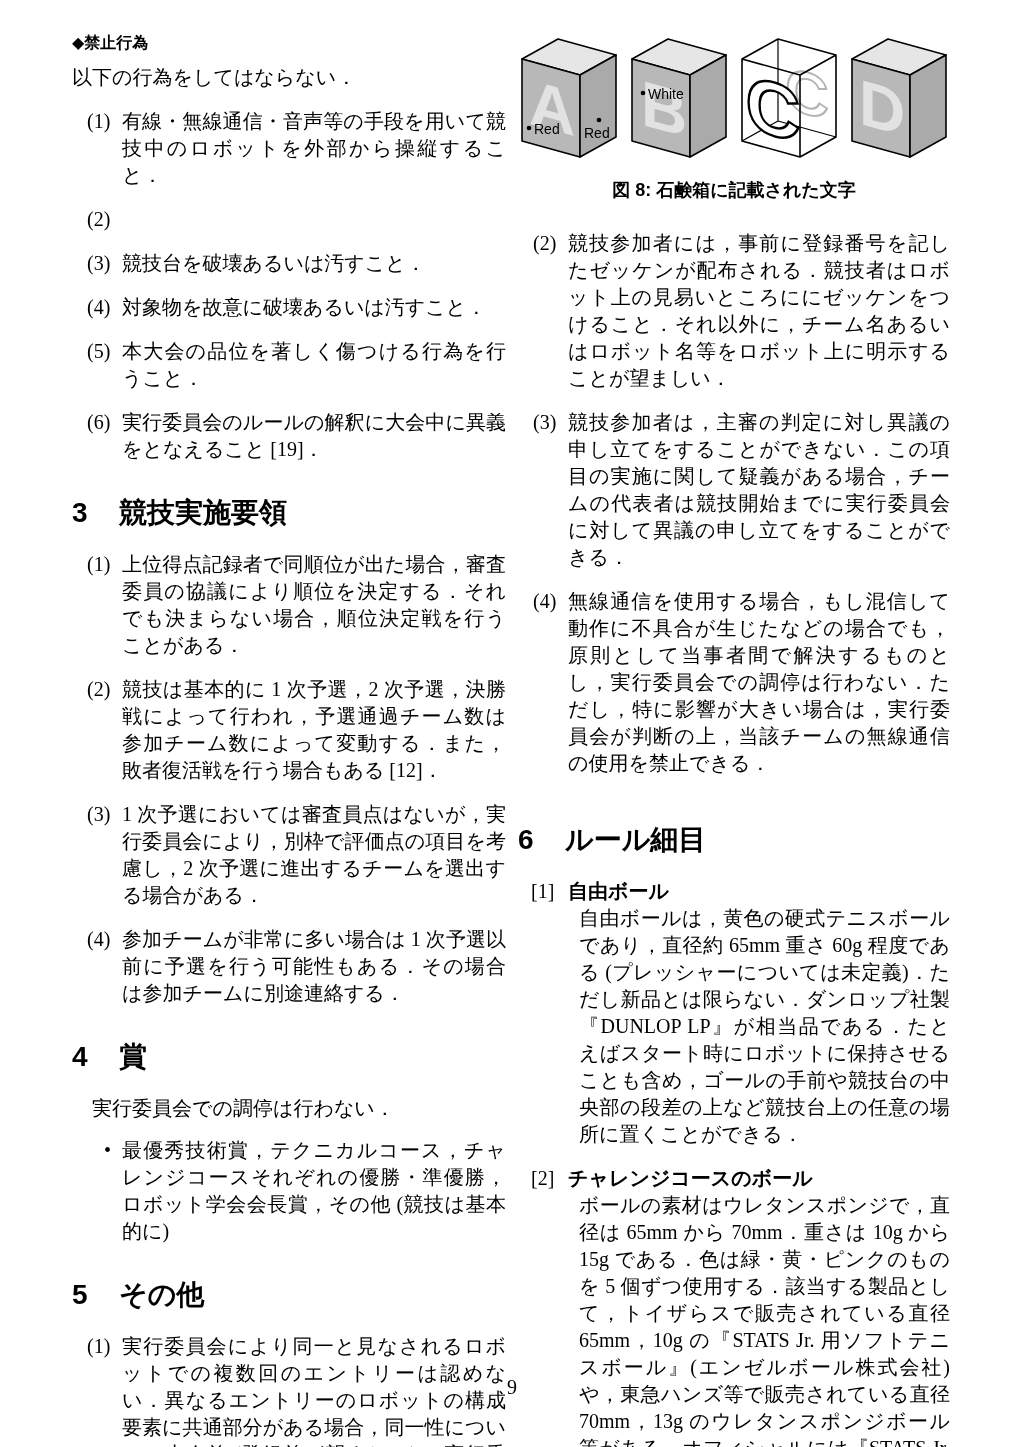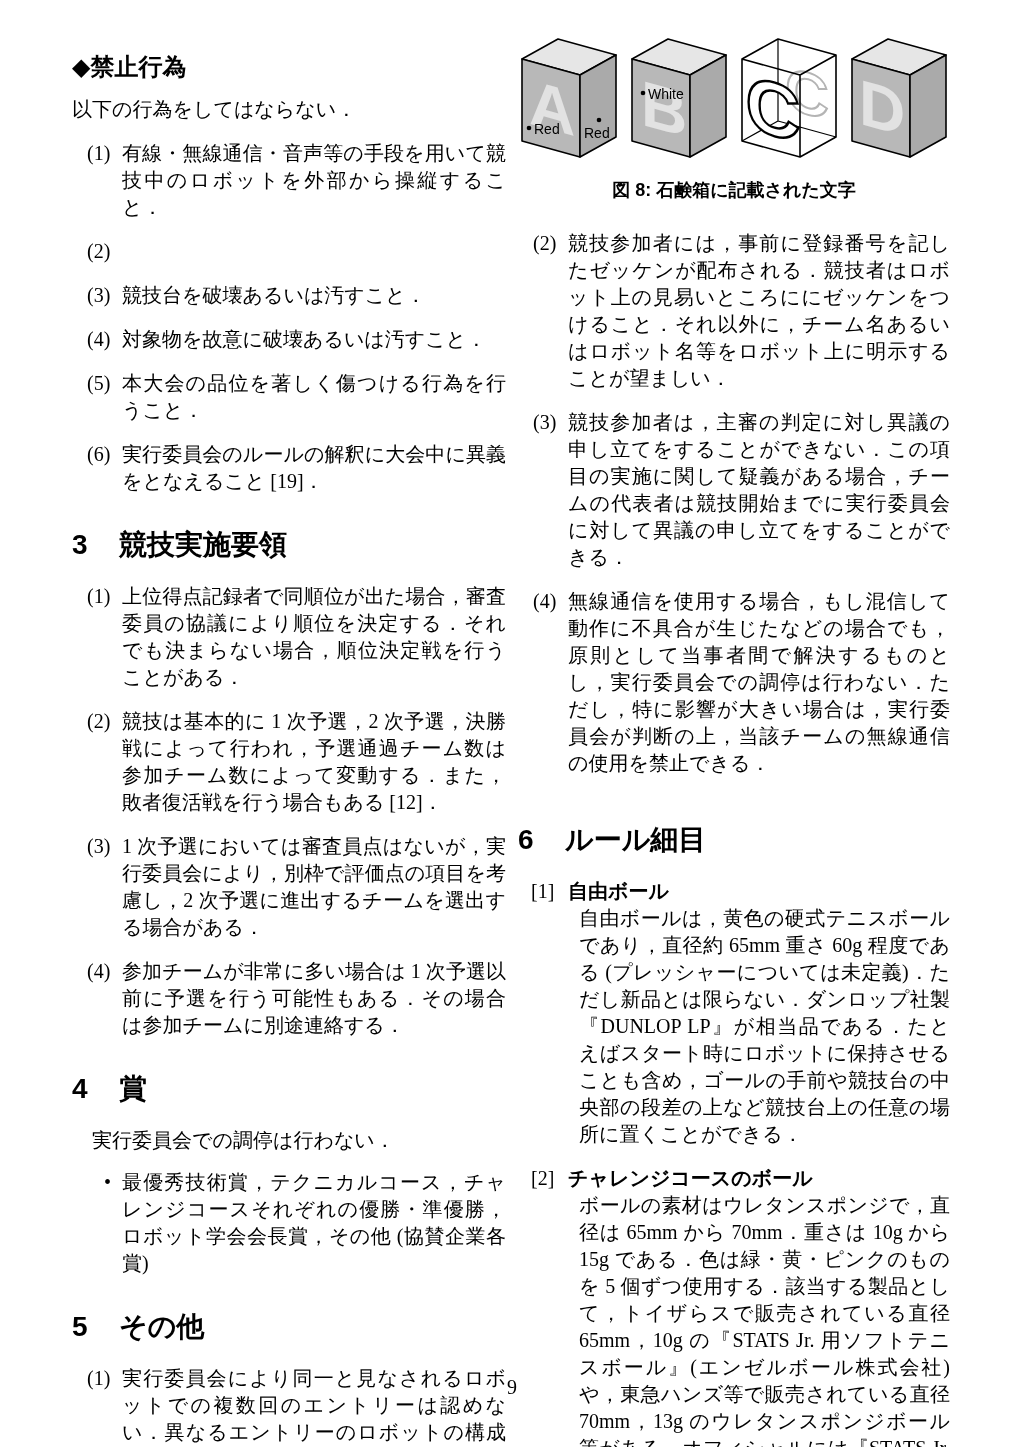--- a/index.html
+++ b/index.html
@@ -7,22 +7,22 @@
     position:relative; width:1024px; height:1447px; background:#ffffff;
     font-family:"Liberation Serif","DejaVu Serif",serif; color:#000;
     font-size:20px; overflow:hidden;
   }
   .col { position:absolute; top:0; }
   .col-left  { left:72px;  top:30px; width:434px; }
   .col-right { left:518px; top:22px; width:432px; }
 
   .gothic { font-family:"Liberation Sans","DejaVu Sans",sans-serif; font-weight:bold; }
 
-  .subheading { font-size:24px; line-height:26px;margin-top:24px; }
-  .para { line-height:27px; text-align:justify; margin-top:16px; }
+  .subheading { font-size:16px; line-height:26px; }
+  .para { line-height:27px; text-align:justify; margin-top:8px; }
   .para.indented { text-indent:20px; }
 
   .enum { display:flex; margin-top:17px; line-height:27px; }
   .enum .num  { flex:0 0 50px; padding-left:15px; box-sizing:border-box; }
   .enum .txt  { flex:1; text-align:justify; }
 
   .bullet-row { display:flex; margin-top:15px; line-height:27px; }
   .bullet-row .bmark { flex:0 0 50px; padding-left:32px; box-sizing:border-box; }
   .bullet-row .txt   { flex:1; text-align:justify; }
 
@@ -112,21 +112,21 @@
 
     <div class="sec-h">
       <span class="sn">4</span>
       <span>賞</span>
     </div>
 
     <div class="para indented">実行委員会での調停は行わない．</div>
 
     <div class="bullet-row">
       <span class="bmark">•</span>
-      <span class="txt">最優秀技術賞，テクニカルコース，チャレンジコースそれぞれの優勝・準優勝，ロボット学会会長賞，その他 (協賛企業各賞)</span>
+      <span class="txt">最優秀技術賞，テクニカルコース，チャレンジコースそれぞれの優勝・準優勝，ロボット学会会長賞，その他 (競技は基本的に)</span>
     </div>
 
     <div class="sec-h">
       <span class="sn">5</span>
       <span>その他</span>
     </div>
 
     <div class="enum">
       <span class="num">(1)</span>
       <span class="txt">実行委員会により同一と見なされるロボットでの複数回のエントリーは認めない．異なるエントリーのロボットの構成要素に共通部分がある場合，同一性については大会前 (登録前が望ましい) に実行委員会に確認を行うこと．</span>

